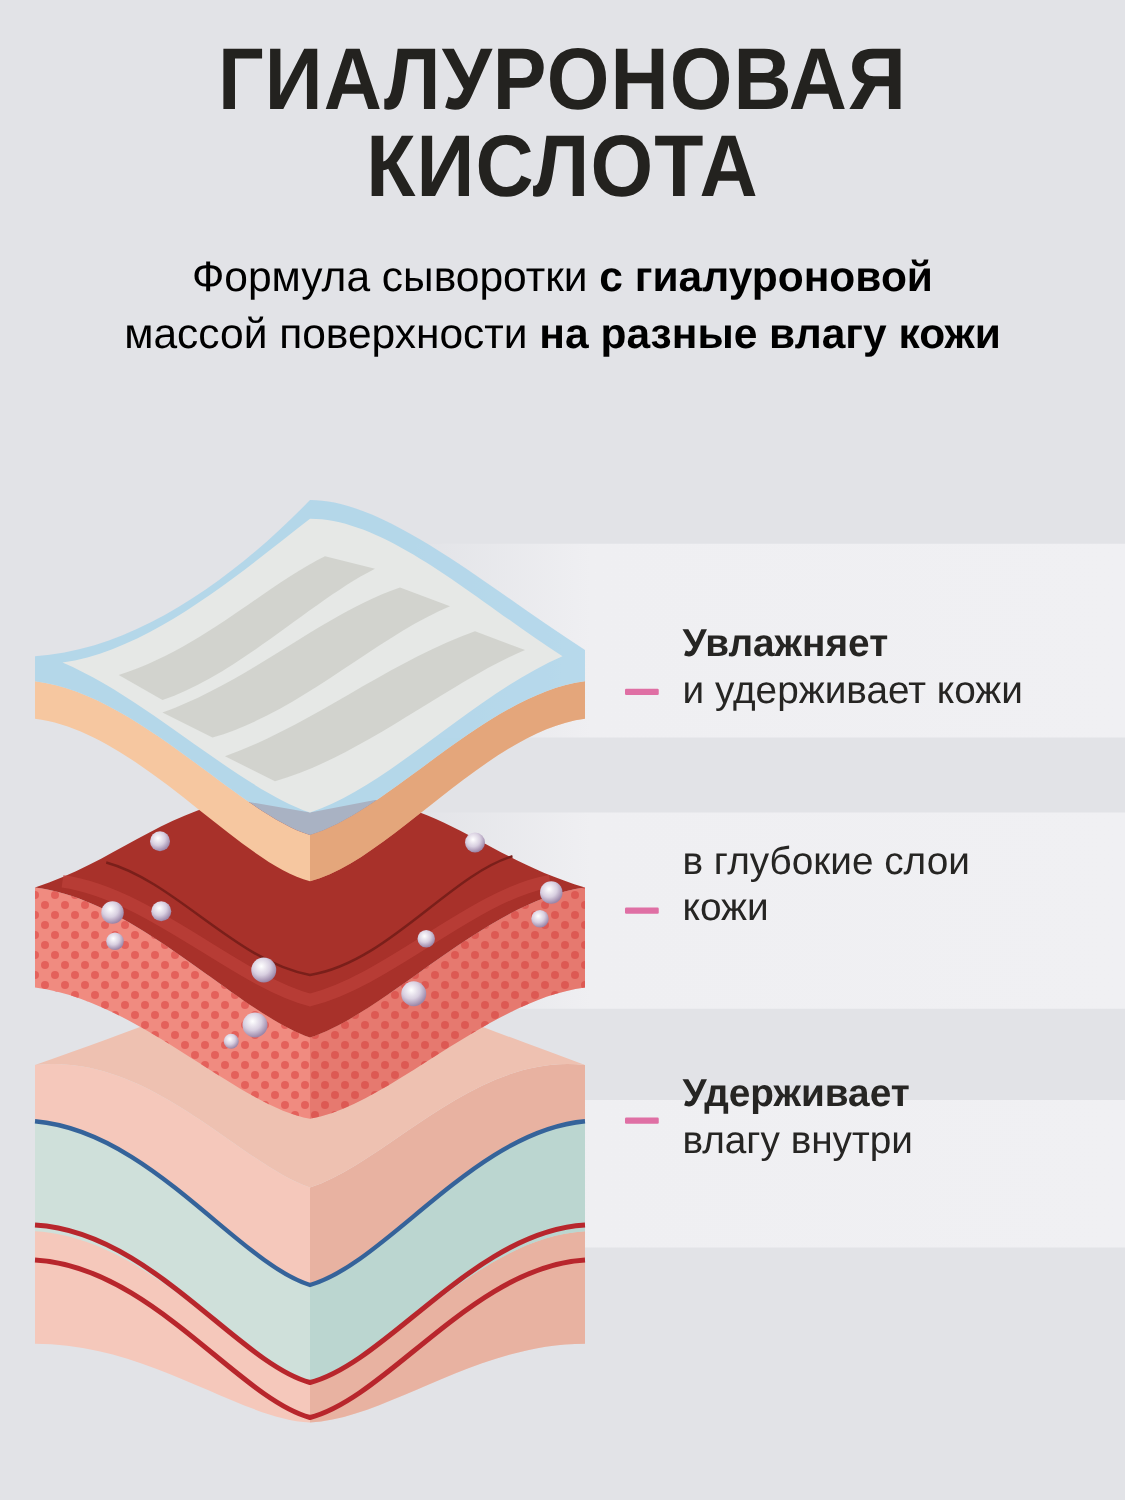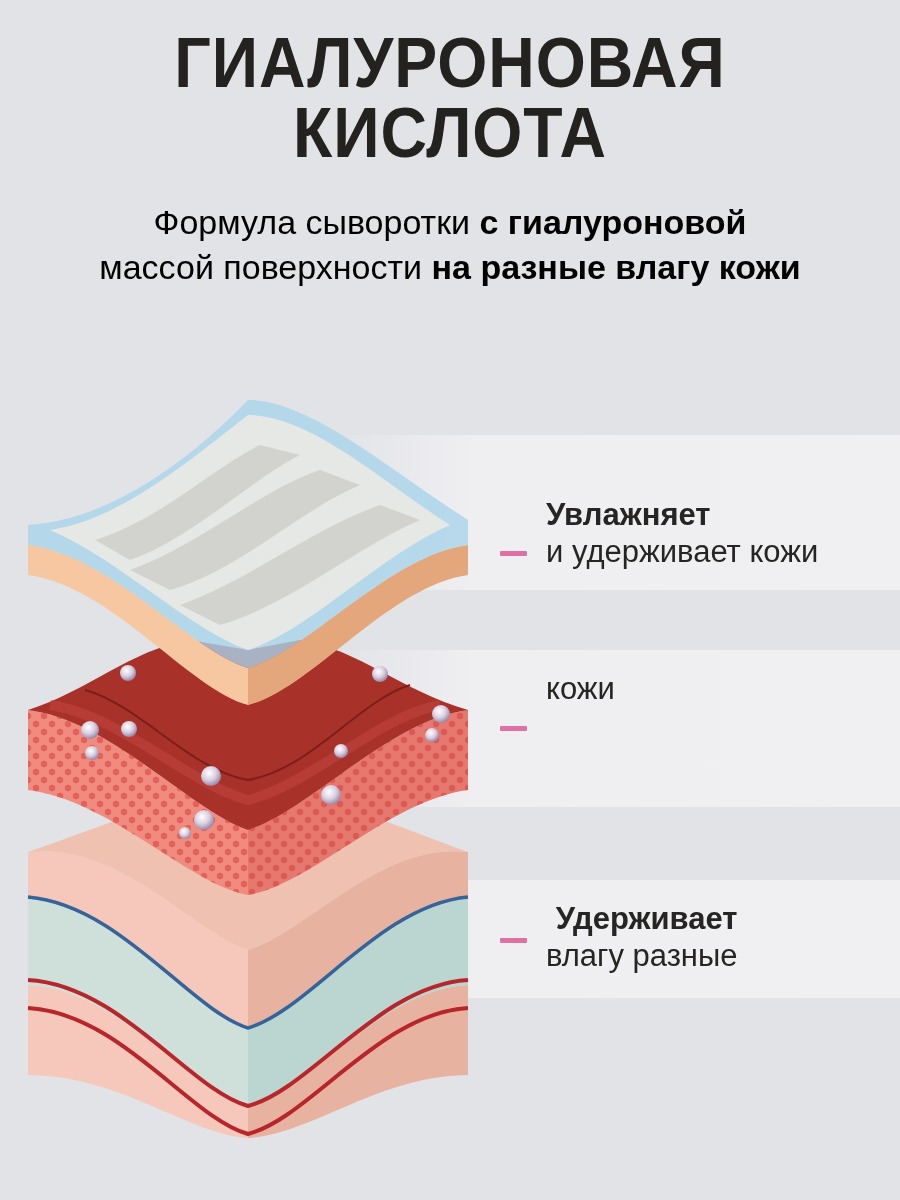--- a/index.html
+++ b/index.html
@@ -32,21 +32,21 @@
   .callout {
     position: absolute; left: 500px; font-size: 31px; line-height: 37px; color: #262523;
   }
   .callout .head { font-weight: 700; display: block; }
   .callout .dash {
     position: absolute; left: 0; width: 27px; height: 5px; background: #df6fa4; border-radius: 1px;
   }
   .callout .text { margin-left: 46px; display: block; }
   .c1 { top: 456px; margin-top: 40px; } .c1 .dash { top: 55px; }
   .c2 { top: 670px; } .c2 .dash { top: 56px; }
-  .c3 { top: 900px; text-align: right; } .c3 .dash { top: 38px; }
+  .c3 { top: 856px; } .c3 .dash { top: 38px; }
   .illustration { position: absolute; left: 0; top: 380px; width: 490px; height: 780px; }
 </style>
 </head>
 <body>
 
 <div class="title">
   <span>ГИАЛУРОНОВАЯ</span>
   <span>КИСЛОТА</span>
 </div>
 
@@ -121,23 +121,24 @@
   <span class="dash"></span>
   <span class="text">
     <span class="head">Увлажняет</span>
     <span style="display:block">и удерживает кожи</span>
   </span>
 </div>
 
 <div class="callout c2">
   <span class="dash"></span>
   <span class="text">
+    <span style="display:block">в глубокие слои</span>
     <span style="display:block">кожи</span>
   </span>
 </div>
 
 <div class="callout c3">
   <span class="dash"></span>
   <span class="text">
     <span class="head">Удерживает</span>
-    <span style="display:block">влагу разные</span>
+    <span style="display:block">влагу внутри</span>
   </span>
 </div>
 
 </body></html>

